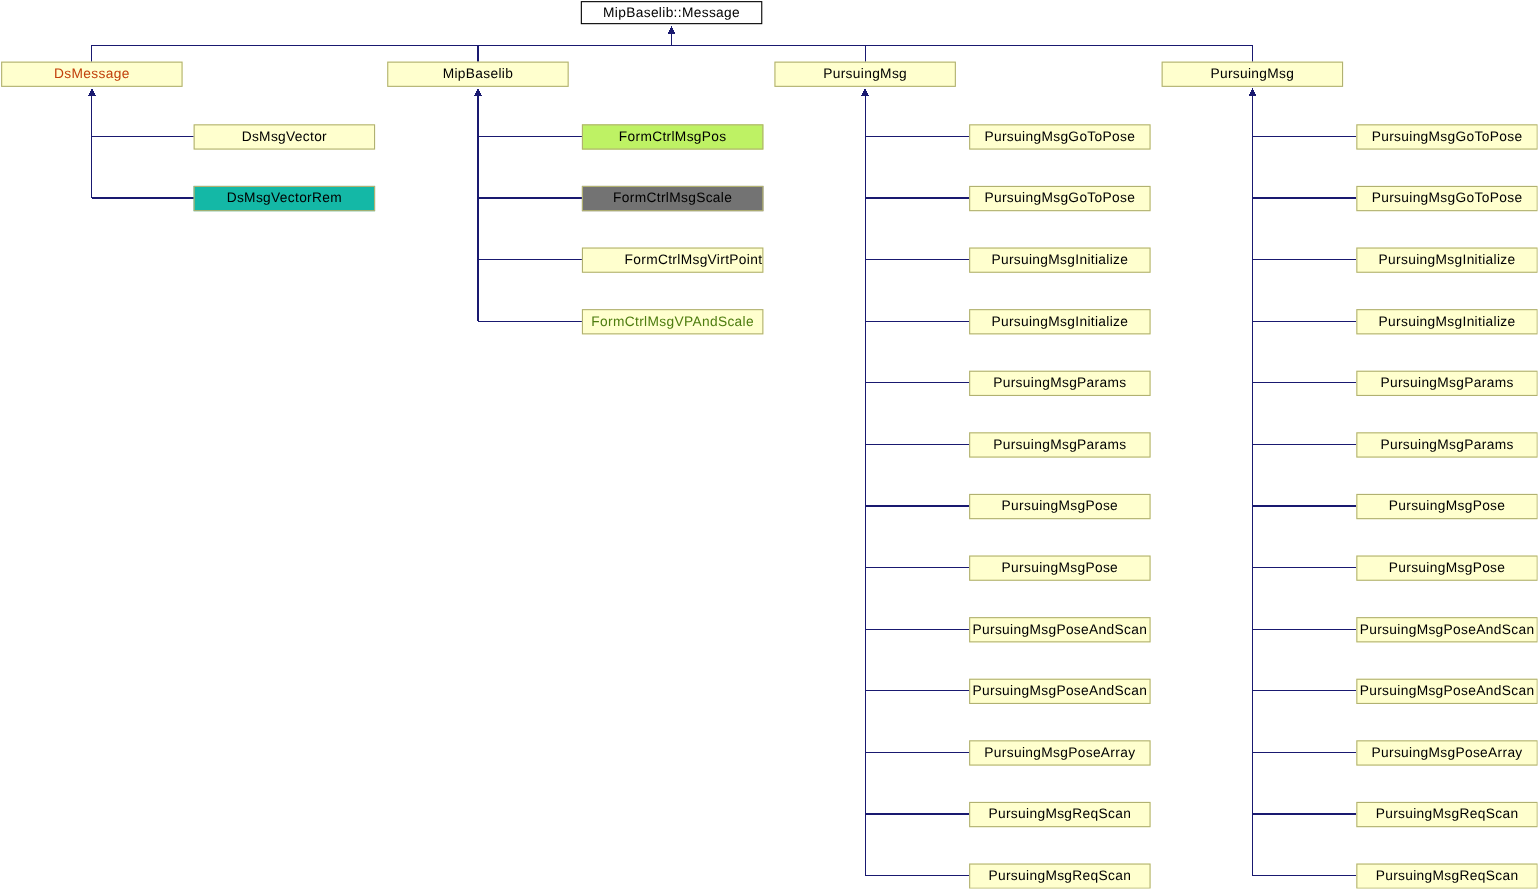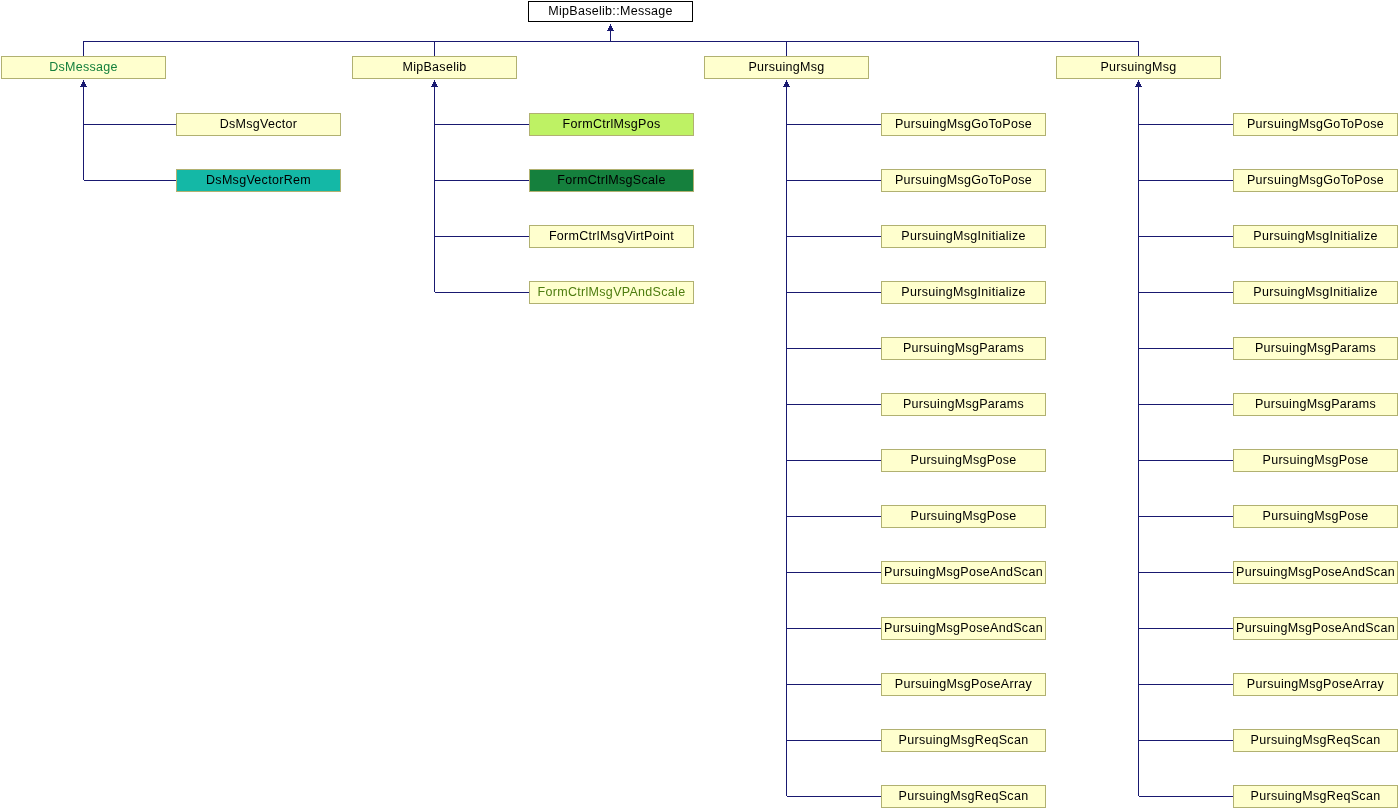--- a/index.html
+++ b/index.html
@@ -88,27 +88,27 @@
       <line x1="1138.5" y1="460" x2="1233" y2="460" stroke="#191970" stroke-width="1"></line>
       <line x1="1138.5" y1="516" x2="1233" y2="516" stroke="#191970" stroke-width="1"></line>
       <line x1="1138.5" y1="572" x2="1233" y2="572" stroke="#191970" stroke-width="1"></line>
       <line x1="1138.5" y1="628" x2="1233" y2="628" stroke="#191970" stroke-width="1"></line>
       <line x1="1138.5" y1="684" x2="1233" y2="684" stroke="#191970" stroke-width="1"></line>
       <line x1="1138.5" y1="740" x2="1233" y2="740" stroke="#191970" stroke-width="1"></line>
       <line x1="1138.5" y1="796" x2="1233" y2="796" stroke="#191970" stroke-width="1"></line>
     </svg>
   <div id="nodes">
       <div class="node root" style="left: 528px; top: 1px; background: rgb(255, 255, 255); border-color: rgb(0, 0, 0); color: rgb(0, 0, 0);"><span>MipBaselib::Message</span></div>
-      <div class="node" style="left: 1px; top: 56px; background: rgb(255, 255, 206); border-color: rgb(177, 177, 113); color: #15803d;"><span>DsMessage</span></div>
+      <div class="node" style="left: 1px; top: 56px; background: rgb(255, 255, 206); border-color: rgb(177, 177, 113); color: #c2410c;"><span>DsMessage</span></div>
       <div class="node" style="left: 176px; top: 112.5px; background: rgb(255, 255, 206); border-color: rgb(177, 177, 113); color: #000000;"><span>DsMsgVector</span></div>
       <div class="node" style="left: 176px; top: 168.5px; background: #14b8a6; border-color: rgb(177, 177, 113); color: rgb(0, 0, 0);"><span>DsMsgVectorRem</span></div>
       <div class="node" style="left: 352px; top: 56px; background: rgb(255, 255, 206); border-color: rgb(177, 177, 113); color: rgb(0, 0, 0);"><span>MipBaselib</span></div>
       <div class="node" style="left: 529px; top: 112.5px; background: #bef264; border-color: rgb(177, 177, 113); color: rgb(0, 0, 0);"><span>FormCtrlMsgPos</span></div>
-      <div class="node" style="left: 529px; top: 168.5px; background: #15803d; border-color: rgb(177, 177, 113); color: rgb(0, 0, 0);"><span>FormCtrlMsgScale</span></div>
-      <div class="node" style="left: 529px; top: 224.5px; background: rgb(255, 255, 206); border-color: rgb(177, 177, 113); color: rgb(0, 0, 0);"><span>FormCtrlMsgVirtPoint</span></div>
+      <div class="node" style="left: 529px; top: 168.5px; background: #737373; border-color: rgb(177, 177, 113); color: rgb(0, 0, 0);"><span>FormCtrlMsgScale</span></div>
+      <div class="node" style="left: 529px; top: 224.5px; background: rgb(255, 255, 206); border-color: rgb(177, 177, 113); color: rgb(0, 0, 0); text-align: right;"><span>FormCtrlMsgVirtPoint</span></div>
       <div class="node" style="left: 529px; top: 280.5px; background: rgb(255, 255, 206); border-color: rgb(177, 177, 113); color: #4d7c0f;"><span>FormCtrlMsgVPAndScale</span></div>
       <div class="node" style="left: 704px; top: 56px; background: rgb(255, 255, 206); border-color: rgb(177, 177, 113); color: rgb(0, 0, 0);"><span>PursuingMsg</span></div>
       <div class="node" style="left: 881px; top: 112.5px; background: rgb(255, 255, 206); border-color: rgb(177, 177, 113); color: rgb(0, 0, 0);"><span>PursuingMsgGoToPose</span></div>
       <div class="node" style="left: 881px; top: 168.5px; background: rgb(255, 255, 206); border-color: rgb(177, 177, 113); color: rgb(0, 0, 0);"><span>PursuingMsgGoToPose</span></div>
       <div class="node" style="left: 881px; top: 224.5px; background: rgb(255, 255, 206); border-color: rgb(177, 177, 113); color: rgb(0, 0, 0);"><span>PursuingMsgInitialize</span></div>
       <div class="node" style="left: 881px; top: 280.5px; background: rgb(255, 255, 206); border-color: rgb(177, 177, 113); color: rgb(0, 0, 0);"><span>PursuingMsgInitialize</span></div>
       <div class="node" style="left: 881px; top: 336.5px; background: rgb(255, 255, 206); border-color: rgb(177, 177, 113); color: rgb(0, 0, 0);"><span>PursuingMsgParams</span></div>
       <div class="node" style="left: 881px; top: 392.5px; background: rgb(255, 255, 206); border-color: rgb(177, 177, 113); color: rgb(0, 0, 0);"><span>PursuingMsgParams</span></div>
       <div class="node" style="left: 881px; top: 448.5px; background: rgb(255, 255, 206); border-color: rgb(177, 177, 113); color: rgb(0, 0, 0);"><span>PursuingMsgPose</span></div>
       <div class="node" style="left: 881px; top: 504.5px; background: rgb(255, 255, 206); border-color: rgb(177, 177, 113); color: rgb(0, 0, 0);"><span>PursuingMsgPose</span></div>

